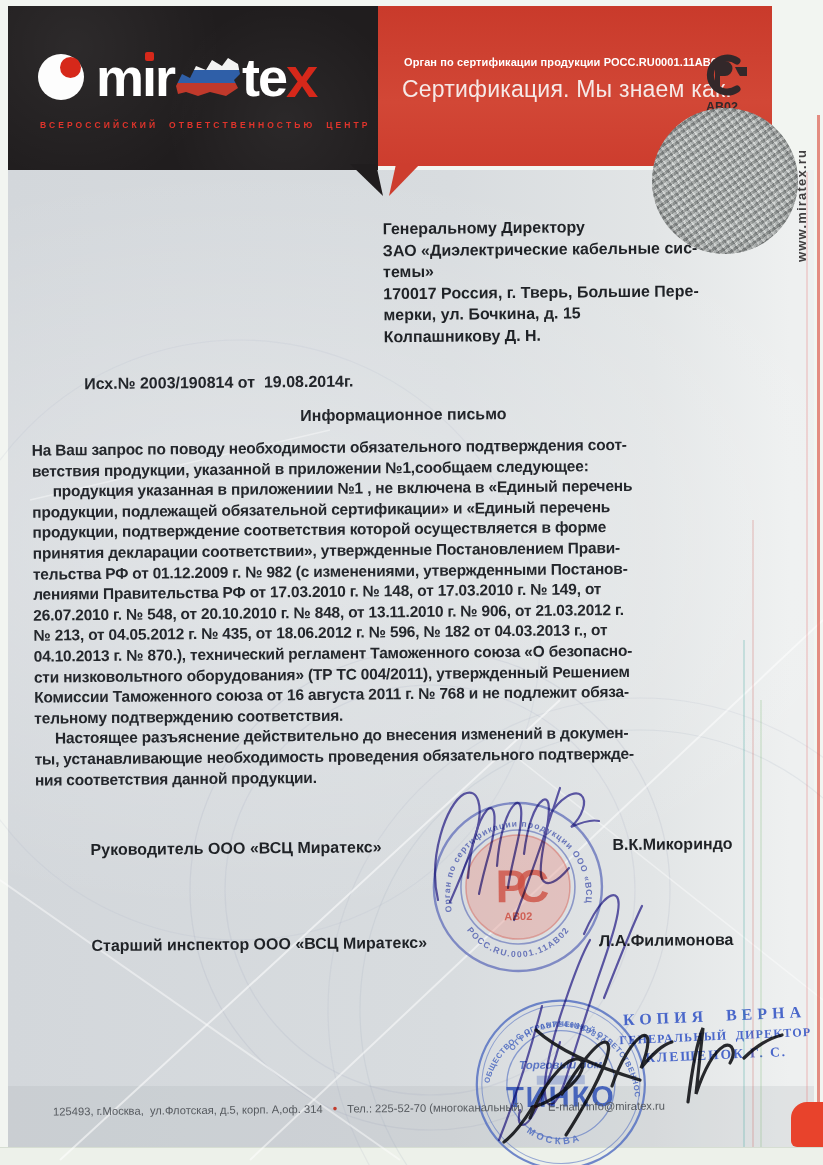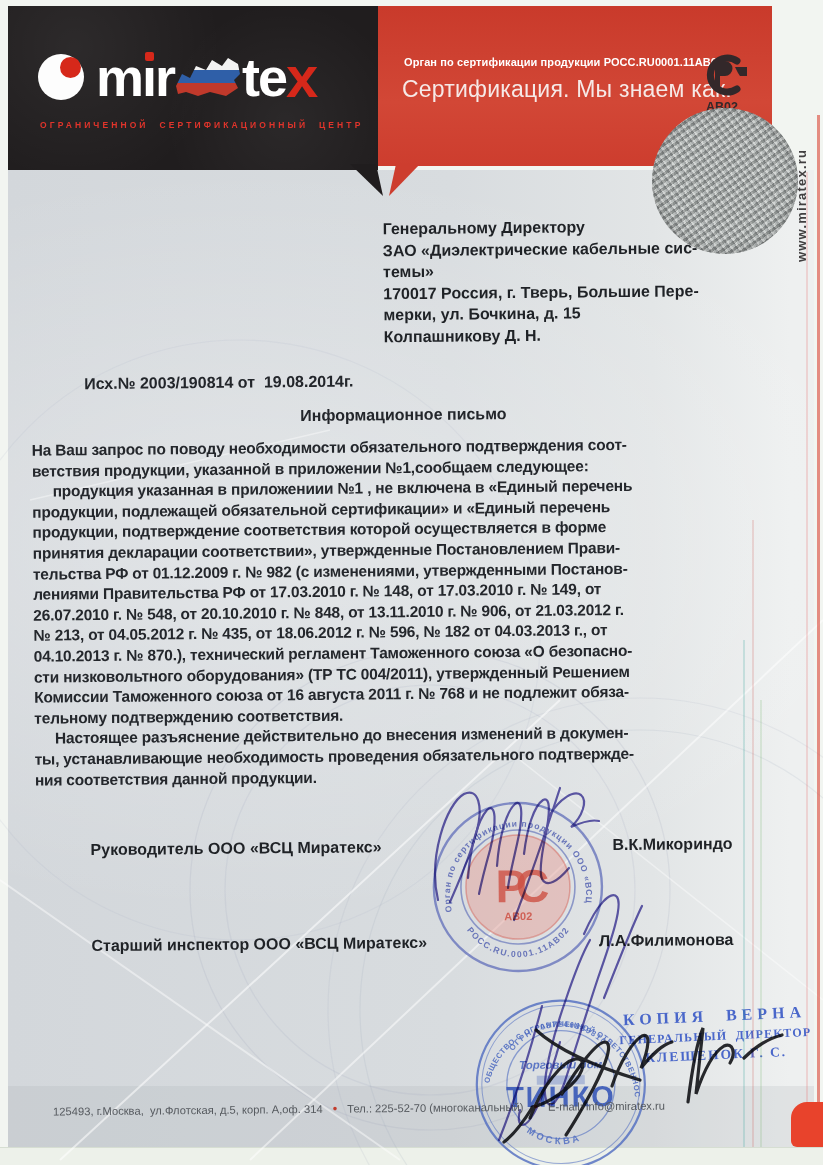--- a/index.html
+++ b/index.html
@@ -118,21 +118,21 @@
           <g clip-path="url(#mapclip)">
             <rect x="0" y="0" width="64" height="14" fill="#f2f2f2"></rect>
             <rect x="0" y="14" width="64" height="13" fill="#2f5fa8"></rect>
             <rect x="0" y="27" width="64" height="15" fill="#c0392b"></rect>
           </g>
         </svg>
         <span>te</span>
           <span class="lx">x</span>
       </div>
     </div>
-    <div class="abs tagline">ОГРАНИЧЕННОЙ  СЕРТИФИКАЦИОННЫЙ  ЦЕНТР</div>
+    <div class="abs tagline">ВСЕРОССИЙСКИЙ  ОТВЕТСТВЕННОСТЬЮ  ЦЕНТР</div>
   </div>
 
   <div class="abs header-red"></div>
   <div class="abs certline">Орган по сертификации продукции РОСС.RU0001.11АВ02</div>
   <div class="abs slogan">Сертификация. Мы знаем как.</div>
 
   <div class="abs rst">
     <svg width="56" height="46" viewBox="0 0 56 46">
       <path d="M43,9 A17,17 0 1 0 43,37" fill="none" stroke="#33282a" stroke-width="7" stroke-linecap="round"></path>
       <rect x="21" y="9" width="5" height="26" fill="#33282a"></rect>

